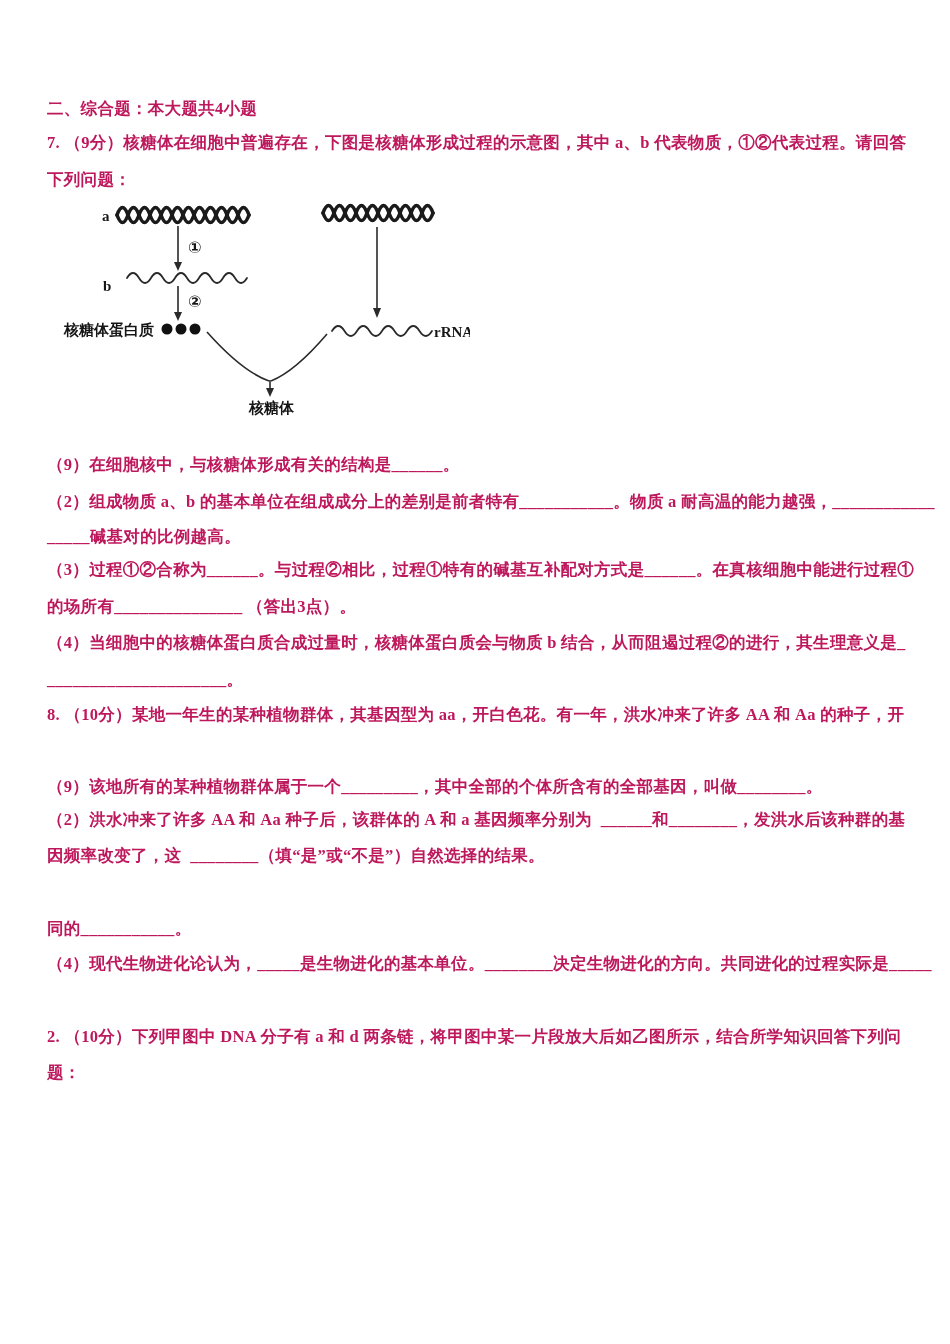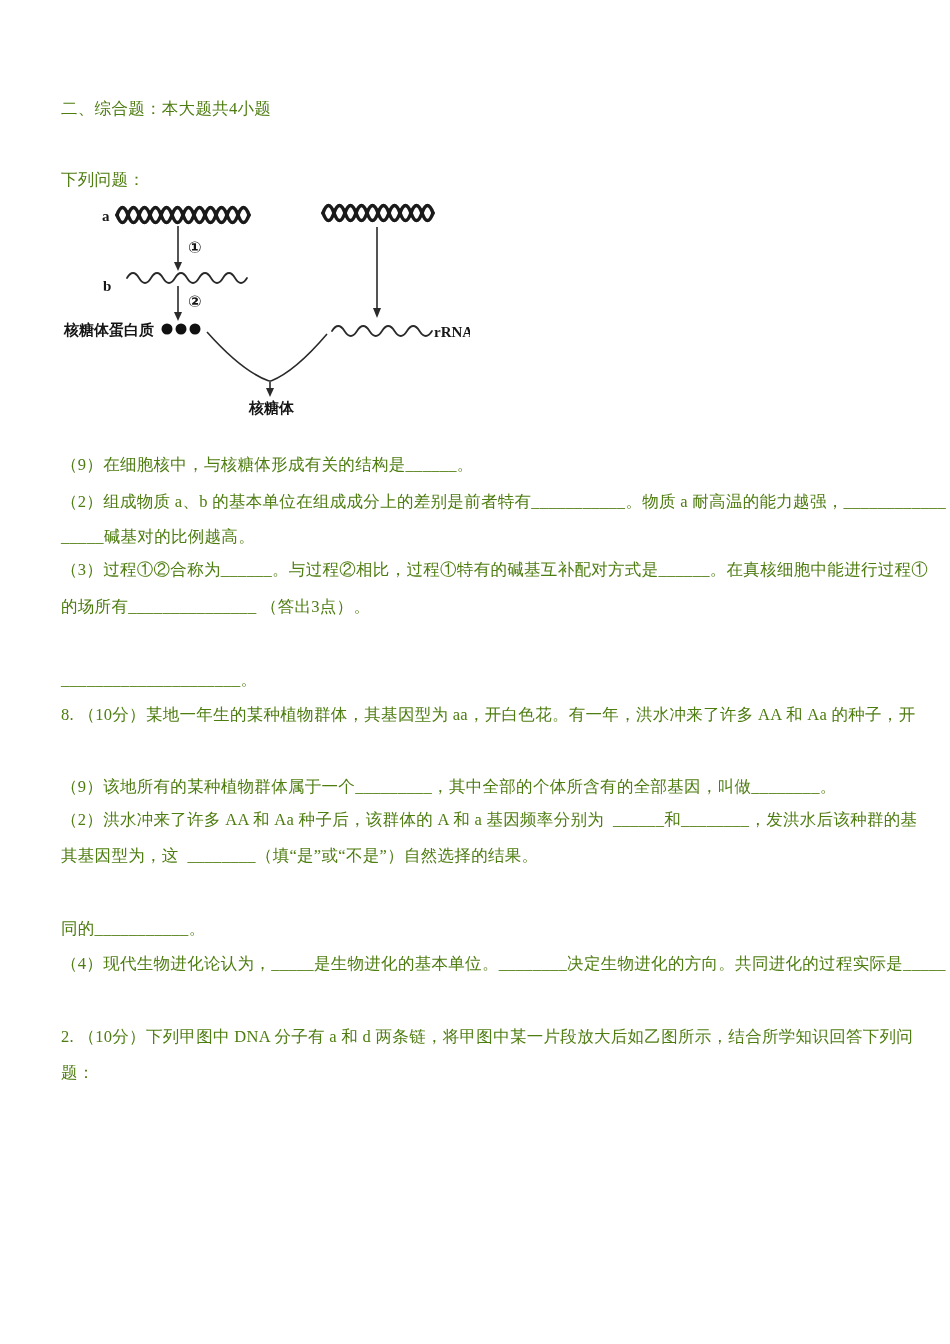--- a/index.html
+++ b/index.html
@@ -14,25 +14,25 @@
     overflow: hidden;
     font-family: "Liberation Serif", "DejaVu Serif", serif;
   }
   .page {
     position: absolute;
     inset: 0;
     background: #ffffff;
   }
   .line {
     position: absolute;
-    left: 61px;
+    left: 47px;
     white-space: pre;
     font-size: 16.5px;
-    font-weight: normal;
-    color: #4d7c0f;
+    font-weight: bold;
+    color: #be185d;
     line-height: 20px;
     letter-spacing: 0.3px;
   }
   #diagram {
     position: absolute;
     left: 60px;
     top: 198px;
   }
   #diagram text {
     fill: #161616;
@@ -46,20 +46,21 @@
   .arrow-line { stroke: #2a2a2a; stroke-width: 1.6; fill: none; }
   .arrow-head { fill: #2a2a2a; }
   .dot { fill: #111111; }
 </style>
 </head>
 <body>
 
 <div class="page">
 
   <div class="line" style="top:99px">二、综合题：本大题共4小题</div>
+  <div class="line" style="top:133px">7. （9分）核糖体在细胞中普遍存在，下图是核糖体形成过程的示意图，其中 a、b 代表物质，①②代表过程。请回答</div>
   <div class="line" style="top:170px">下列问题：</div>
 
   <svg id="diagram" width="410" height="220" viewBox="0 0 410 220">
 
     <text x="42" y="23" class="latin-label">a</text>
     <path class="helix" d="M57,17 q5.5,-15 11,0 q5.5,15 11,0 q5.5,-15 11,0 q5.5,15 11,0 q5.5,-15 11,0 q5.5,15 11,0 q5.5,-15 11,0 q5.5,15 11,0 q5.5,-15 11,0 q5.5,15 11,0 q5.5,-15 11,0 q5.5,15 11,0"></path>
     <path class="helix" d="M57,17 q5.5,15 11,0 q5.5,-15 11,0 q5.5,15 11,0 q5.5,-15 11,0 q5.5,15 11,0 q5.5,-15 11,0 q5.5,15 11,0 q5.5,-15 11,0 q5.5,15 11,0 q5.5,-15 11,0 q5.5,15 11,0 q5.5,-15 11,0"></path>
 
     <path class="helix" d="M263,15 q5.5,-15 11,0 q5.5,15 11,0 q5.5,-15 11,0 q5.5,15 11,0 q5.5,-15 11,0 q5.5,15 11,0 q5.5,-15 11,0 q5.5,15 11,0 q5.5,-15 11,0 q5.5,15 11,0"></path>
     <path class="helix" d="M263,15 q5.5,15 11,0 q5.5,-15 11,0 q5.5,15 11,0 q5.5,-15 11,0 q5.5,15 11,0 q5.5,-15 11,0 q5.5,15 11,0 q5.5,-15 11,0 q5.5,15 11,0 q5.5,-15 11,0"></path>
@@ -91,23 +92,24 @@
     <line class="arrow-line" x1="210" y1="182" x2="210" y2="191"></line>
     <polygon class="arrow-head" points="206,190 214,190 210,199"></polygon>
     <text x="189" y="215" class="cjk-label">核糖体</text>
   </svg>
 
   <div class="line" style="top:455px">（9）在细胞核中，与核糖体形成有关的结构是______。</div>
   <div class="line" style="top:492px">（2）组成物质 a、b 的基本单位在组成成分上的差别是前者特有___________。物质 a 耐高温的能力越强，____________</div>
   <div class="line" style="top:527px">_____碱基对的比例越高。</div>
   <div class="line" style="top:560px">（3）过程①②合称为______。与过程②相比，过程①特有的碱基互补配对方式是______。在真核细胞中能进行过程①</div>
   <div class="line" style="top:597px">的场所有_______________ （答出3点）。</div>
+  <div class="line" style="top:633px">（4）当细胞中的核糖体蛋白质合成过量时，核糖体蛋白质会与物质 b 结合，从而阻遏过程②的进行，其生理意义是_</div>
   <div class="line" style="top:670px">_____________________。</div>
   <div class="line" style="top:705px">8. （10分）某地一年生的某种植物群体，其基因型为 aa，开白色花。有一年，洪水冲来了许多 AA 和 Aa 的种子，开</div>
   <div class="line" style="top:777px">（9）该地所有的某种植物群体属于一个_________，其中全部的个体所含有的全部基因，叫做________。</div>
   <div class="line" style="top:810px">（2）洪水冲来了许多 AA 和 Aa 种子后，该群体的 A 和 a 基因频率分别为  ______和________，发洪水后该种群的基</div>
-  <div class="line" style="top:846px">其基因型为，这  ________（填“是”或“不是”）自然选择的结果。</div>
+  <div class="line" style="top:846px">因频率改变了，这  ________（填“是”或“不是”）自然选择的结果。</div>
   <div class="line" style="top:919px">同的___________。</div>
   <div class="line" style="top:954px">（4）现代生物进化论认为，_____是生物进化的基本单位。________决定生物进化的方向。共同进化的过程实际是_____</div>
   <div class="line" style="top:1027px">2. （10分）下列甲图中 DNA 分子有 a 和 d 两条链，将甲图中某一片段放大后如乙图所示，结合所学知识回答下列问</div>
   <div class="line" style="top:1063px">题：</div>
 
 </div>
 
 </body></html>

